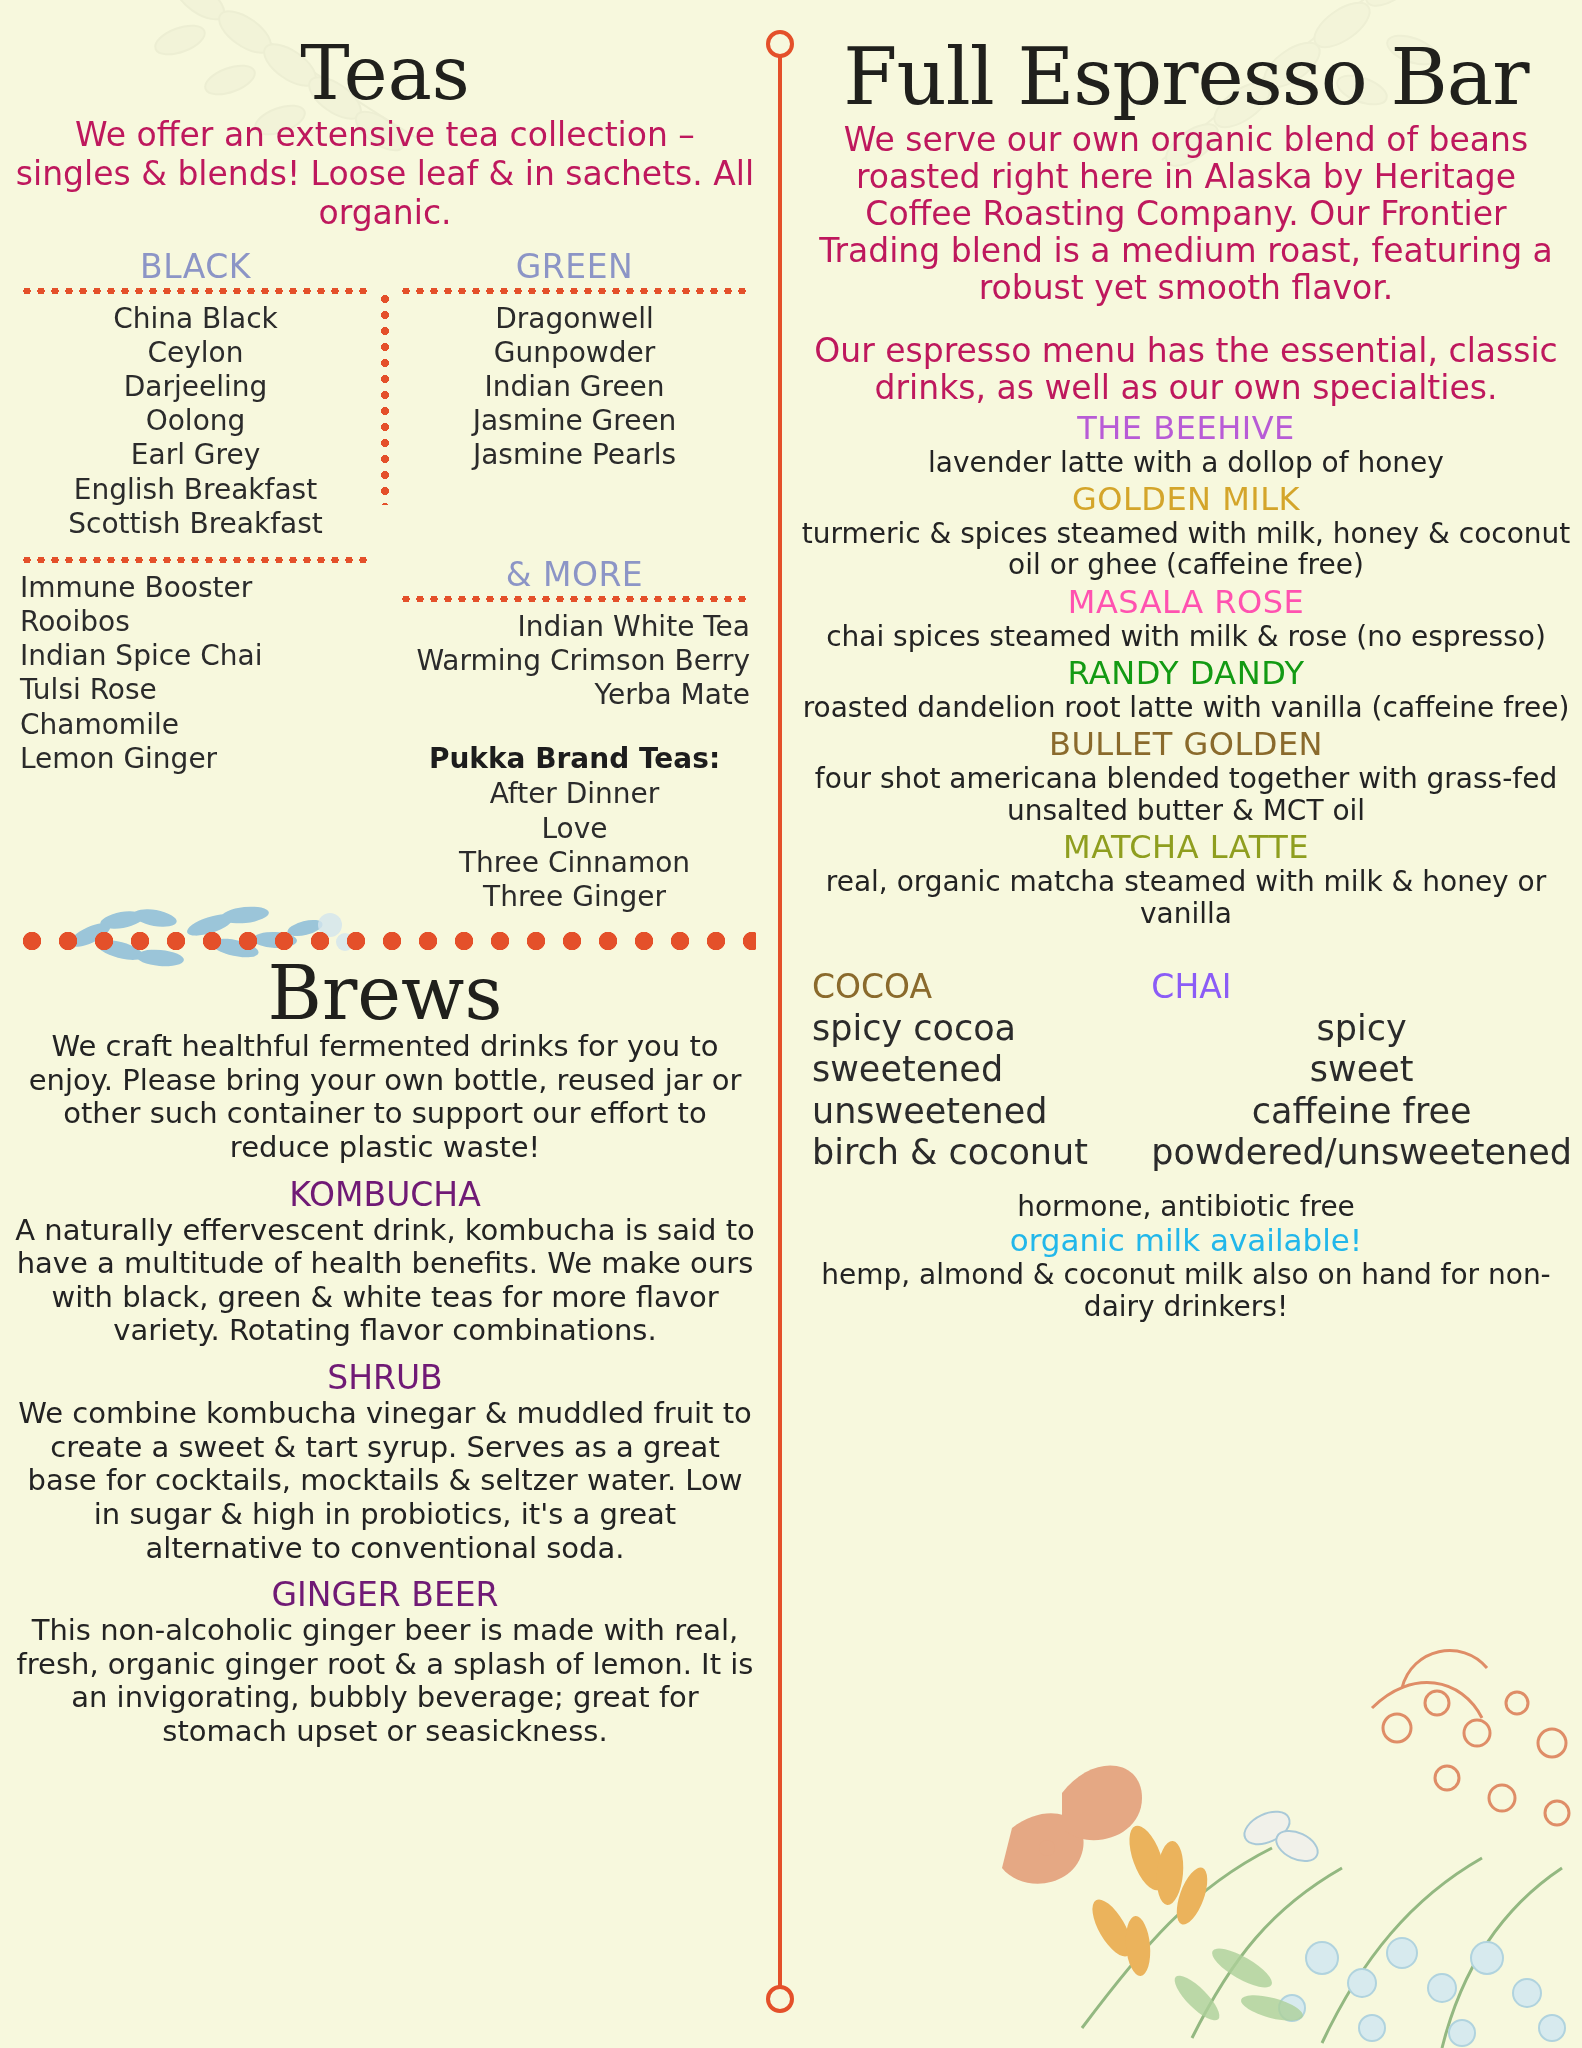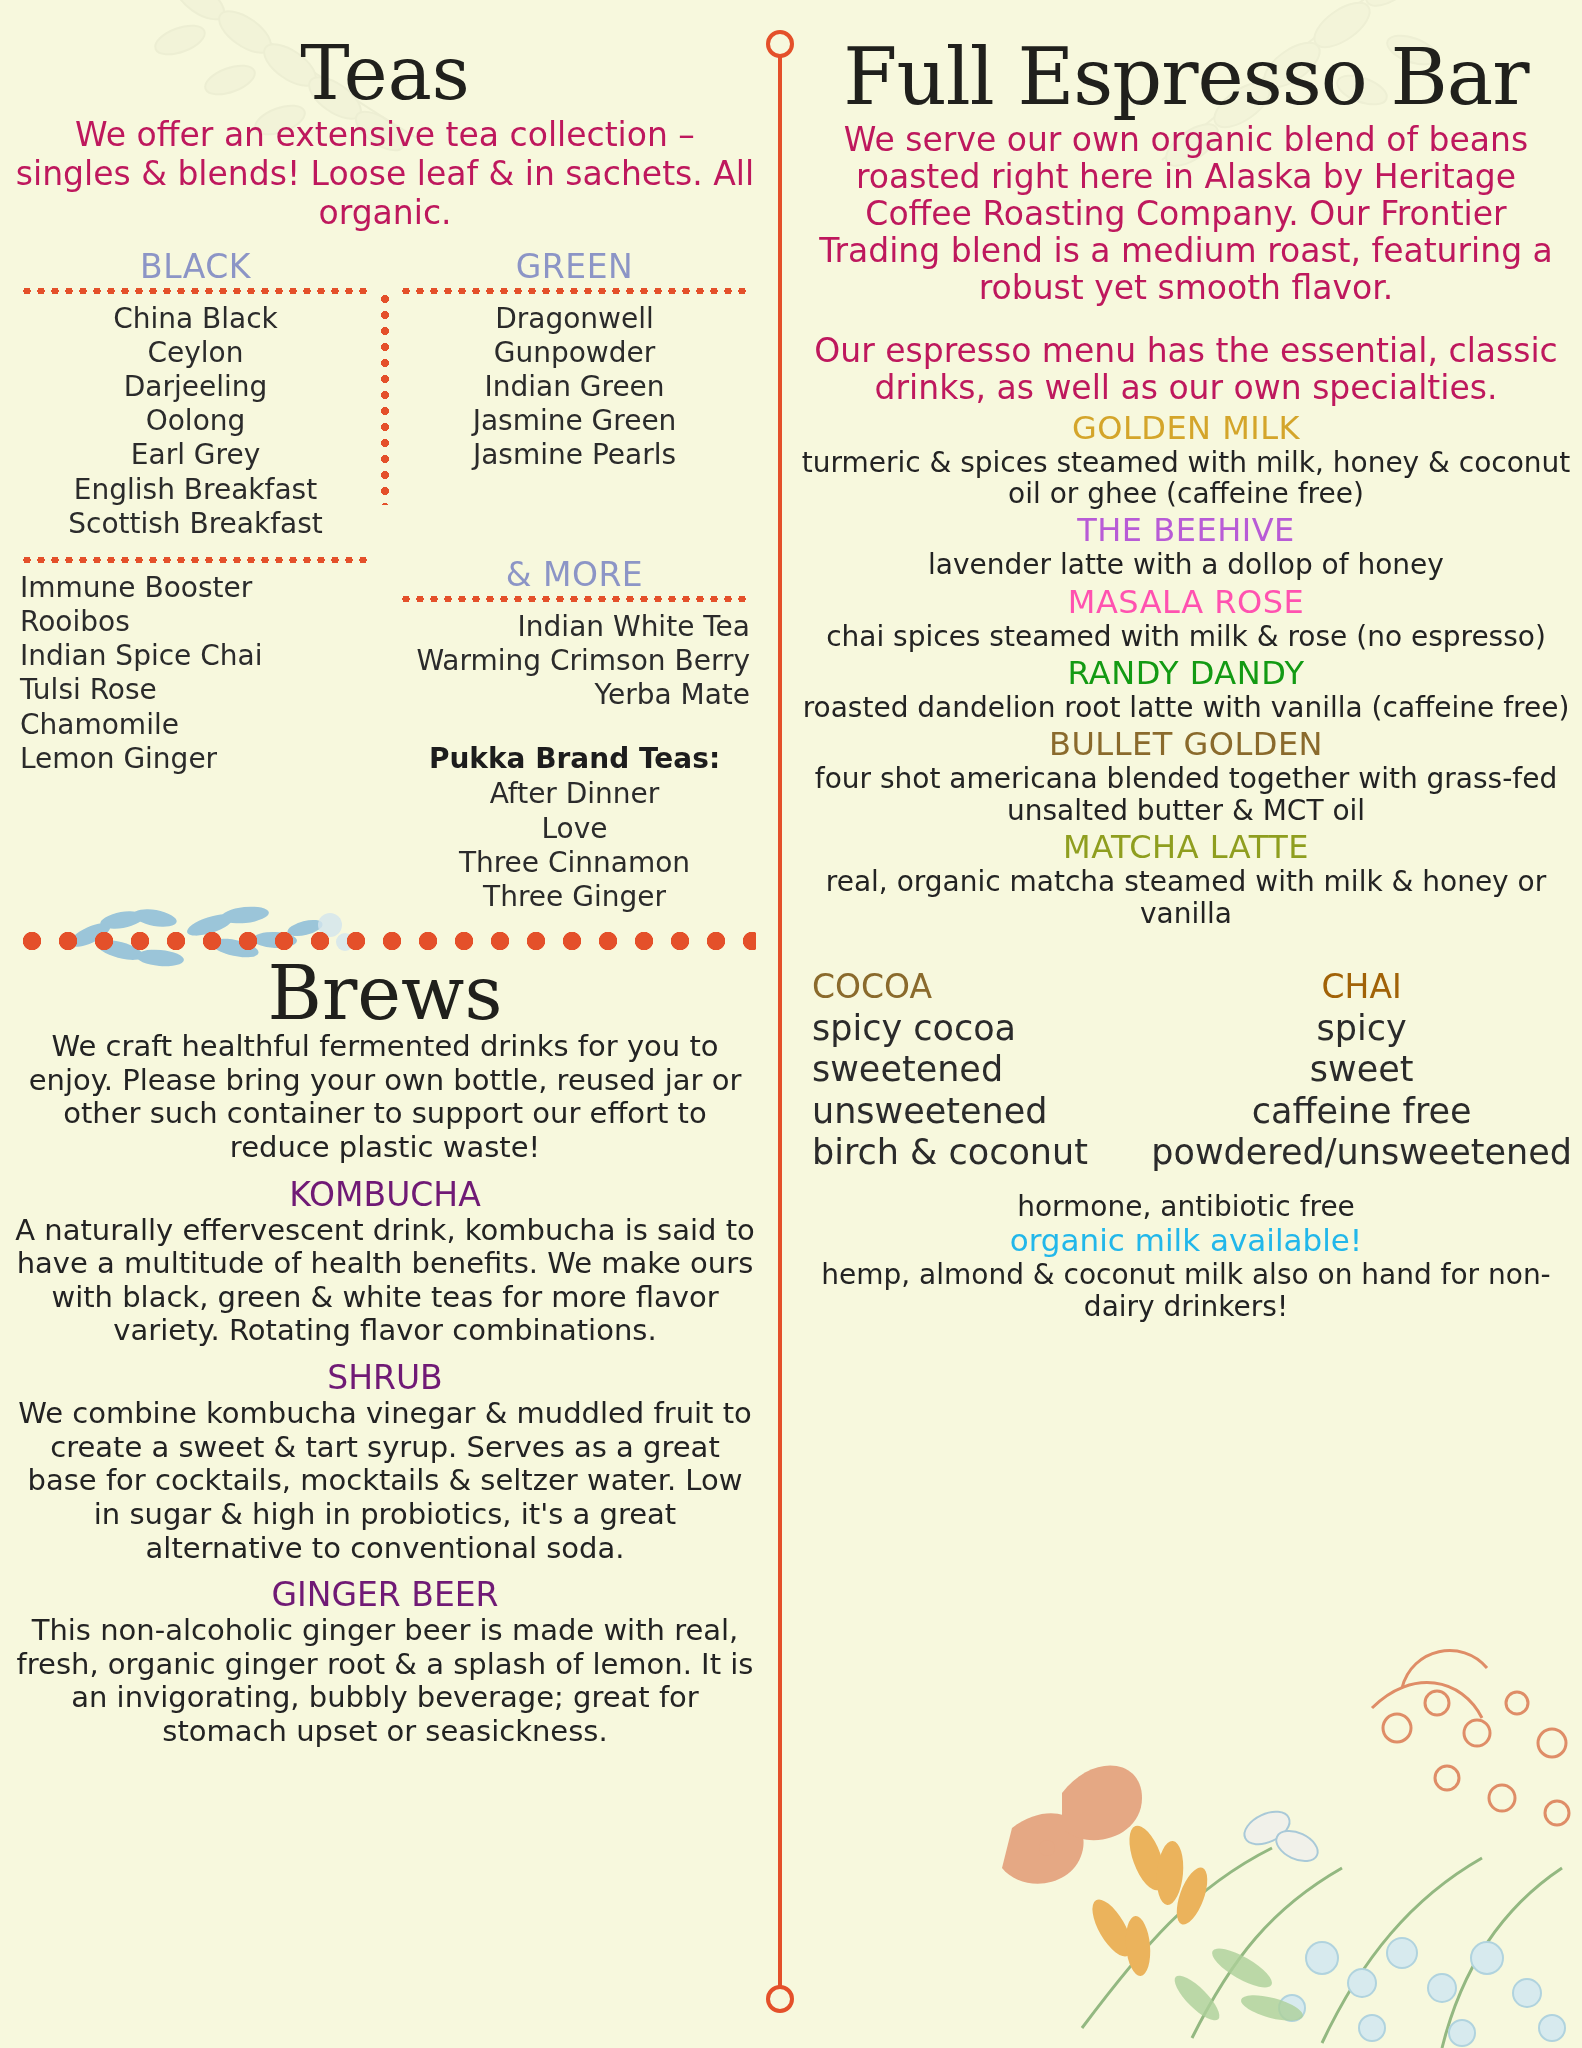--- a/index.html
+++ b/index.html
@@ -206,21 +206,21 @@
   .bottom-cols {
     display: flex;
     margin-top: 38px;
   }
   .bottom-cols .cell { flex: 1 1 0; }
   .bc-head {
     font-size: 33px;
     margin: 0 0 2px 0;
   }
   .bc-head.cocoa { color: #8a6a2c; text-align: left; padding-left: 12px; }
-  .bc-head.chai { color: #a16207; text-align: center; }
+  .bc-head.chai { color: #8b5cf6; }
   ul.bc-list {
     list-style: none;
     margin: 0;
     padding: 0;
     font-size: 35px;
     line-height: 1.18;
   }
   ul.bc-list.left { text-align: left; padding-left: 12px; }
   ul.bc-list.center { text-align: center; }
 
@@ -431,26 +431,26 @@
       <p class="brew-body">This non-alcoholic ginger beer is made with real, fresh, organic ginger root &amp; a splash of lemon. It is an invigorating, bubbly beverage; great for stomach upset or seasickness.</p>
     </div>
   </div>
 
   <div class="col-right">
     <h1 class="section-title espresso-title">Full Espresso Bar</h1>
     <p class="intro tight">We serve our own organic blend of beans roasted right here in Alaska by Heritage Coffee Roasting Company. Our Frontier Trading blend is a medium roast, featuring a robust yet smooth flavor.</p>
     <p class="intro tight" style="margin-top:26px">Our espresso menu has the essential, classic drinks, as well as our own specialties.</p>
 
     <div class="special">
+      <div class="special-name" style="color:#b85bd6">THE BEEHIVE</div>
+      <p class="special-desc">lavender latte with a dollop of honey</p>
+    </div>
+    <div class="special">
       <div class="special-name" style="color:#d4a52a">GOLDEN MILK</div>
       <p class="special-desc">turmeric &amp; spices steamed with milk, honey &amp; coconut oil or ghee (caffeine free)</p>
-    </div>
-    <div class="special">
-      <div class="special-name" style="color:#b85bd6">THE BEEHIVE</div>
-      <p class="special-desc">lavender latte with a dollop of honey</p>
     </div>
     <div class="special">
       <div class="special-name" style="color:#ff52b0">MASALA ROSE</div>
       <p class="special-desc">chai spices steamed with milk &amp; rose (no espresso)</p>
     </div>
     <div class="special">
       <div class="special-name" style="color:#139a13">RANDY DANDY</div>
       <p class="special-desc">roasted dandelion root latte with vanilla (caffeine free)</p>
     </div>
     <div class="special">

